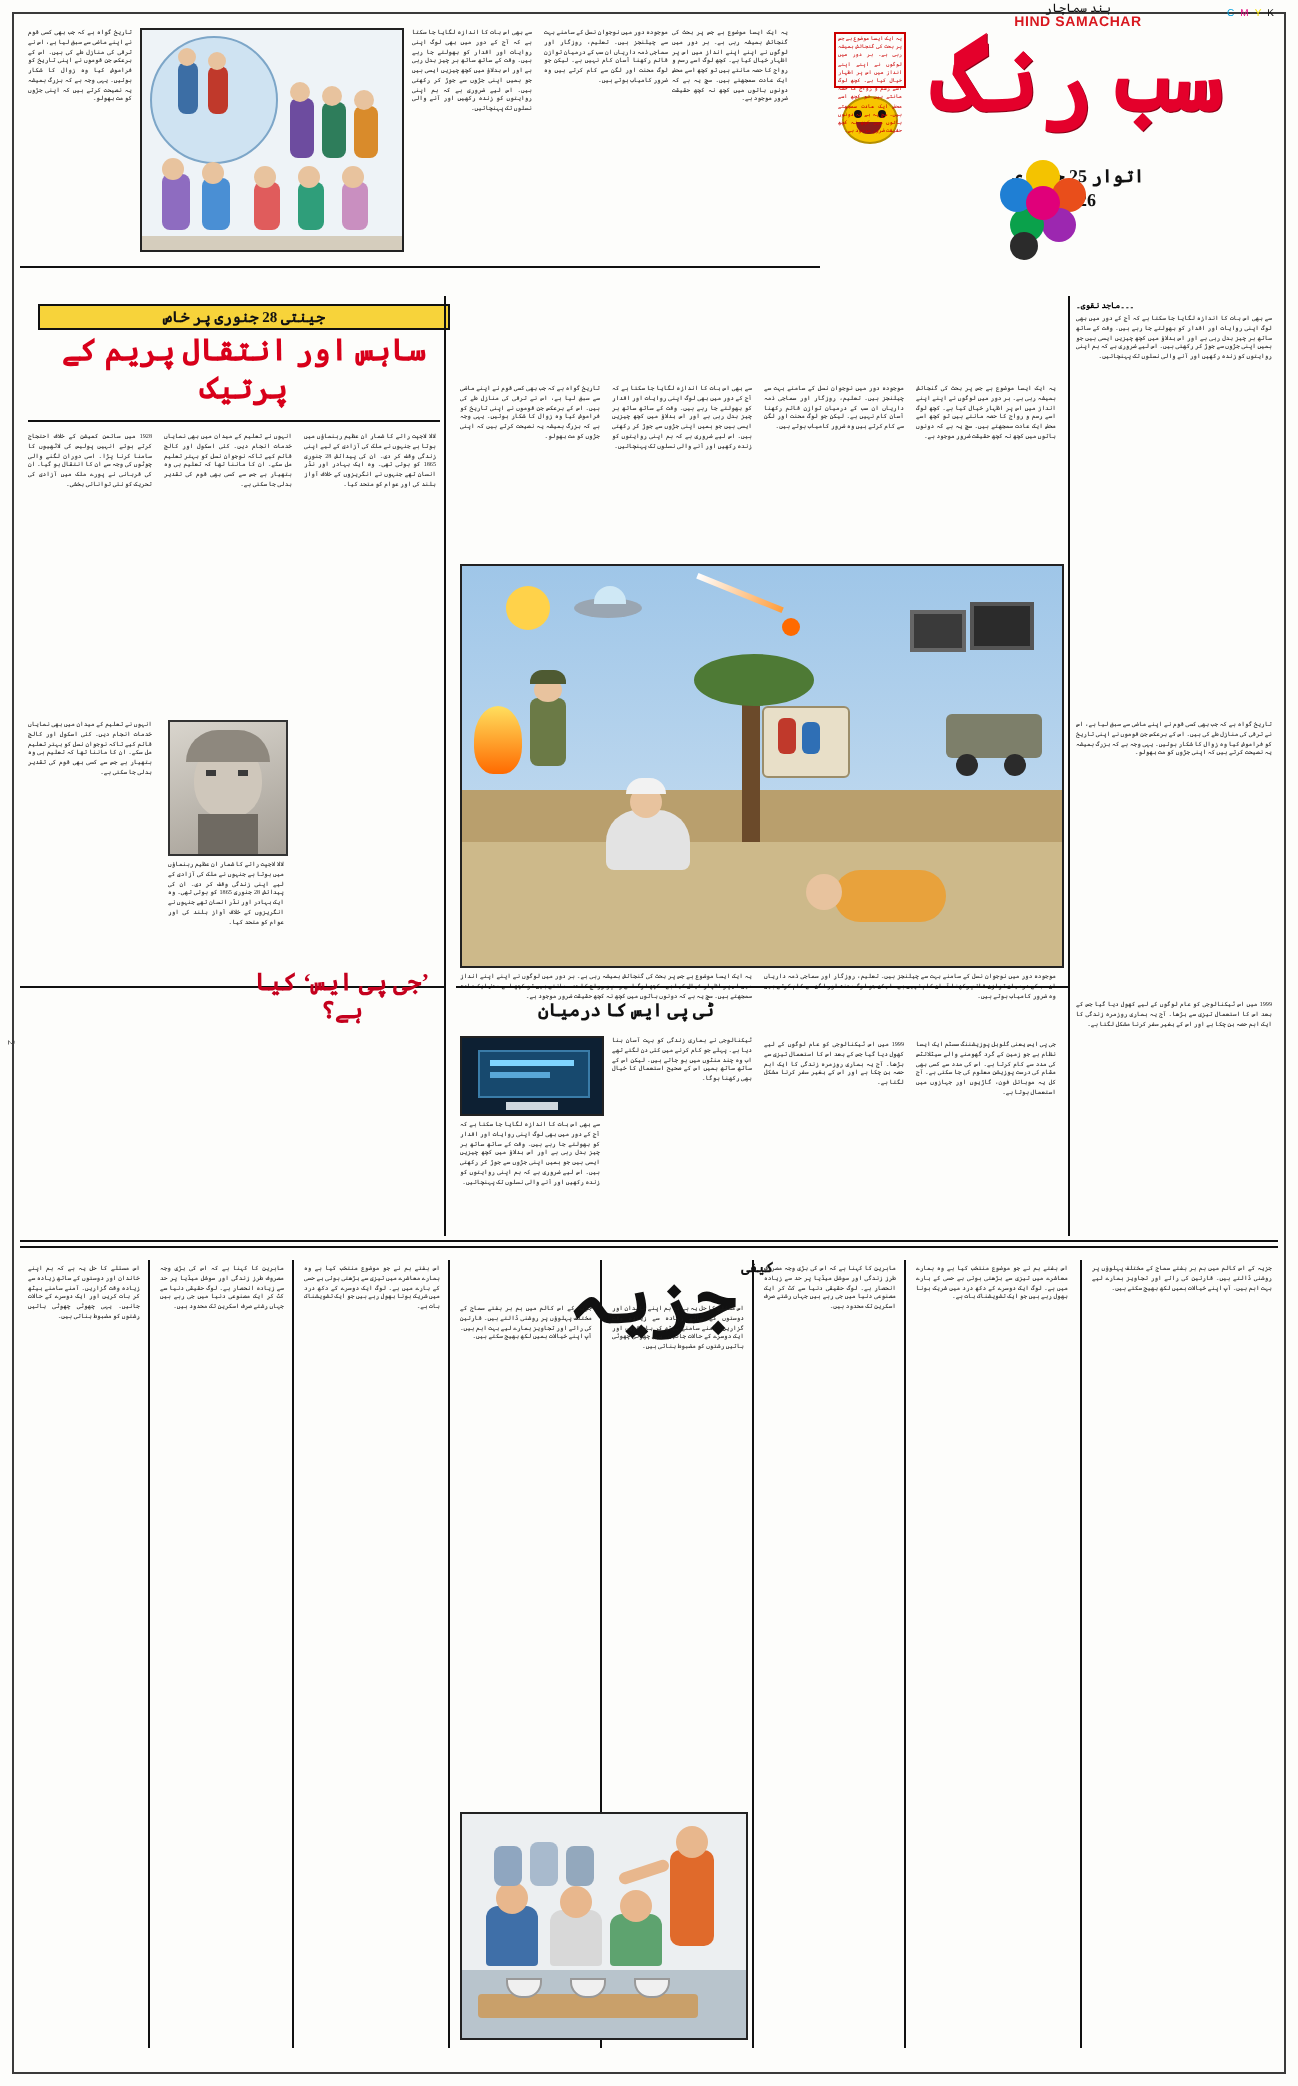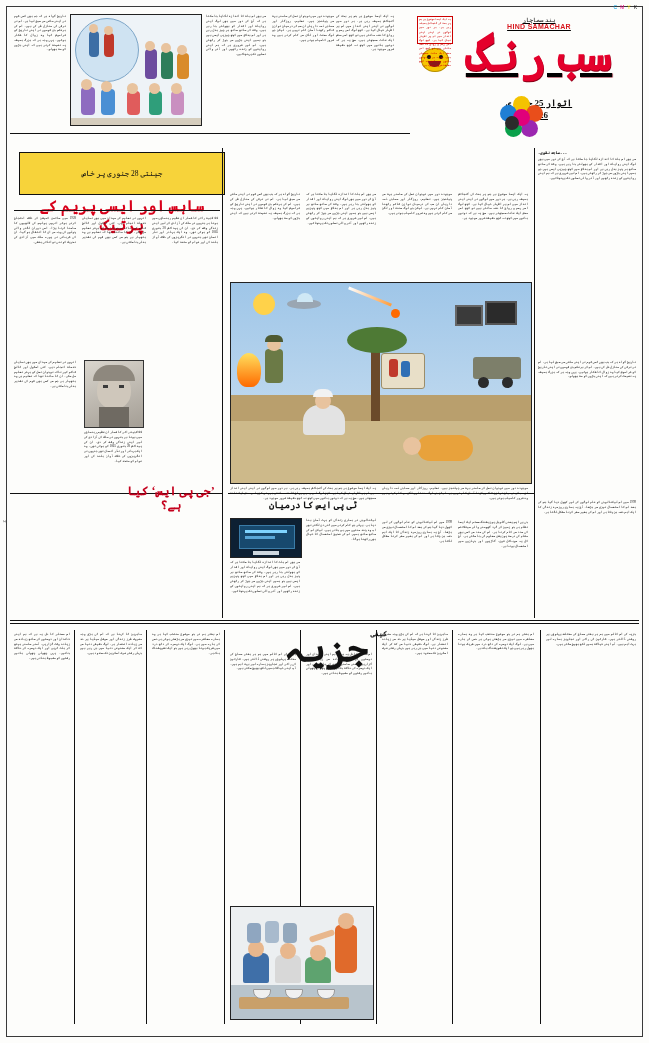--- a/index.html
+++ b/index.html
@@ -35,22 +35,22 @@
   
   .headline-main{
     position:absolute;right:212px;top:150px;width:202px;text-align:center;
   }
   .kicker{font-size:4px;color:#444;}
   .big-title{font-size:27px;font-weight:bold;color:#111;line-height:1.15;letter-spacing:-1px;}
   .sub-headline{
     position:absolute;right:420px;top:152px;width:212px;text-align:center;
   }
   .yellow-bar{
-    background:#f7d33a;border:1px solid #111;font-size:7.5px;font-weight:normal;
-    padding:16px 0;color:#111;
+    background:#f7d33a;border:1px solid #111;font-size:7.5px;font-weight:bold;
+    padding:1px 0;color:#111;
   }
   .red-head{color:#d8001a;font-size:13px;font-weight:bold;line-height:1.25;margin-top:4px;}
   .red-head2{color:#d8001a;font-size:15px;font-weight:bold;line-height:1.25;margin-top:2px;}
   
   .illus{position:absolute;border:1px solid #222;overflow:hidden;}
   .sky{background:linear-gradient(#9fc6e8,#cfe2f2);}
   .sec-title{font-size:12px;font-weight:bold;color:#111;text-align:center;line-height:1.2;}
   .sec-title-red{color:#c4001d;}
   .jaiza{
     font-size:36px;font-weight:bold;color:#111;letter-spacing:-1px;
@@ -69,21 +69,21 @@
 </head>
 <body>
 
 <div class="page">
   <div class="frame"></div>
 
   <div class="cmyk" style="top:4px;right:10px;">
     <span class="c-c">C</span><span class="c-m">M</span><span class="c-y">Y</span><span class="c-k">K</span>
   </div>
 
-  <div class="logo-area" style="right:12px;top:16px;text-decoration:underline;">
+  <div class="logo-area" style="right:12px;top:0;">
     <div class="hindi-small">ہند سماچار</div>
     <div class="hind">HIND SAMACHAR</div>
     <div class="sab-rang">سب رنگ</div>
     <div class="date-box">
       <div>اتوار 25 جنوری</div>
       <div>2026</div>
     </div>
     <div class="flower">
       <div class="petal" style="background:#f4c300;left:14px;top:0;"></div>
       <div class="petal" style="background:#e94e1b;left:27px;top:9px;"></div>
@@ -133,21 +133,21 @@
   <div class="col-text" style="position:absolute;left:206px;top:14px;width:60px;height:112px;">سے بھی اس بات کا اندازہ لگایا جا سکتا ہے کہ آج کے دور میں بھی لوگ اپنی روایات اور اقدار کو بھولتے جا رہے ہیں۔ وقت کے ساتھ ساتھ ہر چیز بدل رہی ہے اور اس بدلاؤ میں کچھ چیزیں ایسی ہیں جو ہمیں اپنی جڑوں سے جوڑ کر رکھتی ہیں۔ اس لیے ضروری ہے کہ ہم اپنی روایتوں کو زندہ رکھیں اور آنے والی نسلوں تک پہنچائیں۔</div>
   <div class="col-text" style="position:absolute;left:14px;top:14px;width:52px;height:112px;">تاریخ گواہ ہے کہ جب بھی کسی قوم نے اپنے ماضی سے سبق لیا ہے، اس نے ترقی کی منازل طے کی ہیں۔ اس کے برعکس جن قوموں نے اپنی تاریخ کو فراموش کیا وہ زوال کا شکار ہوئیں۔ یہی وجہ ہے کہ بزرگ ہمیشہ یہ نصیحت کرتے ہیں کہ اپنی جڑوں کو مت بھولو۔</div>
   <div class="col-text" style="position:absolute;left:272px;top:14px;width:62px;height:112px;">موجودہ دور میں نوجوان نسل کے سامنے بہت سے چیلنجز ہیں۔ تعلیم، روزگار اور سماجی ذمہ داریاں ان سب کے درمیان توازن قائم رکھنا آسان کام نہیں ہے۔ لیکن جو لوگ محنت اور لگن سے کام کرتے ہیں وہ ضرور کامیاب ہوتے ہیں۔</div>
   <div class="col-text" style="position:absolute;left:336px;top:14px;width:58px;height:112px;">یہ ایک ایسا موضوع ہے جس پر بحث کی گنجائش ہمیشہ رہی ہے۔ ہر دور میں لوگوں نے اپنے اپنے انداز میں اس پر اظہار خیال کیا ہے۔ کچھ لوگ اسے رسم و رواج کا حصہ مانتے ہیں تو کچھ اسے محض ایک عادت سمجھتے ہیں۔ سچ یہ ہے کہ دونوں باتوں میں کچھ نہ کچھ حقیقت ضرور موجود ہے۔</div>
 
   <div class="rule-h" style="position:absolute;left:10px;top:133px;width:400px;"></div>
 
 
   <div class="sub-headline" style="right:424px;top:152px;width:206px;">
     <div class="yellow-bar">جینتی 28 جنوری پر خاص</div>
-    <div class="red-head2">ساہس اور ایسی پریم کے پرتیک</div>
+    <div class="red-head2">ساہس اور انتقال پریم کے پرتیک</div>
   </div>
 
   <div class="rule-v" style="position:absolute;left:222px;top:148px;height:470px;"></div>
   <div class="rule-v" style="position:absolute;left:534px;top:148px;height:470px;"></div>
   <div class="rule-h" style="position:absolute;left:14px;top:210px;width:206px;"></div>
 
   <div style="position:absolute;left:538px;top:150px;width:98px;height:466px;">
     <div style="font-size:4px;text-align:left;font-weight:bold;">۔۔۔ماجد نقوی۔</div>
     <div class="col-text" style="height:200px;margin-top:2px;">سے بھی اس بات کا اندازہ لگایا جا سکتا ہے کہ آج کے دور میں بھی لوگ اپنی روایات اور اقدار کو بھولتے جا رہے ہیں۔ وقت کے ساتھ ساتھ ہر چیز بدل رہی ہے اور اس بدلاؤ میں کچھ چیزیں ایسی ہیں جو ہمیں اپنی جڑوں سے جوڑ کر رکھتی ہیں۔ اس لیے ضروری ہے کہ ہم اپنی روایتوں کو زندہ رکھیں اور آنے والی نسلوں تک پہنچائیں۔</div>
     <div class="col-text" style="height:235px;margin-top:3px;">تاریخ گواہ ہے کہ جب بھی کسی قوم نے اپنے ماضی سے سبق لیا ہے، اس نے ترقی کی منازل طے کی ہیں۔ اس کے برعکس جن قوموں نے اپنی تاریخ کو فراموش کیا وہ زوال کا شکار ہوئیں۔ یہی وجہ ہے کہ بزرگ ہمیشہ یہ نصیحت کرتے ہیں کہ اپنی جڑوں کو مت بھولو۔</div>

